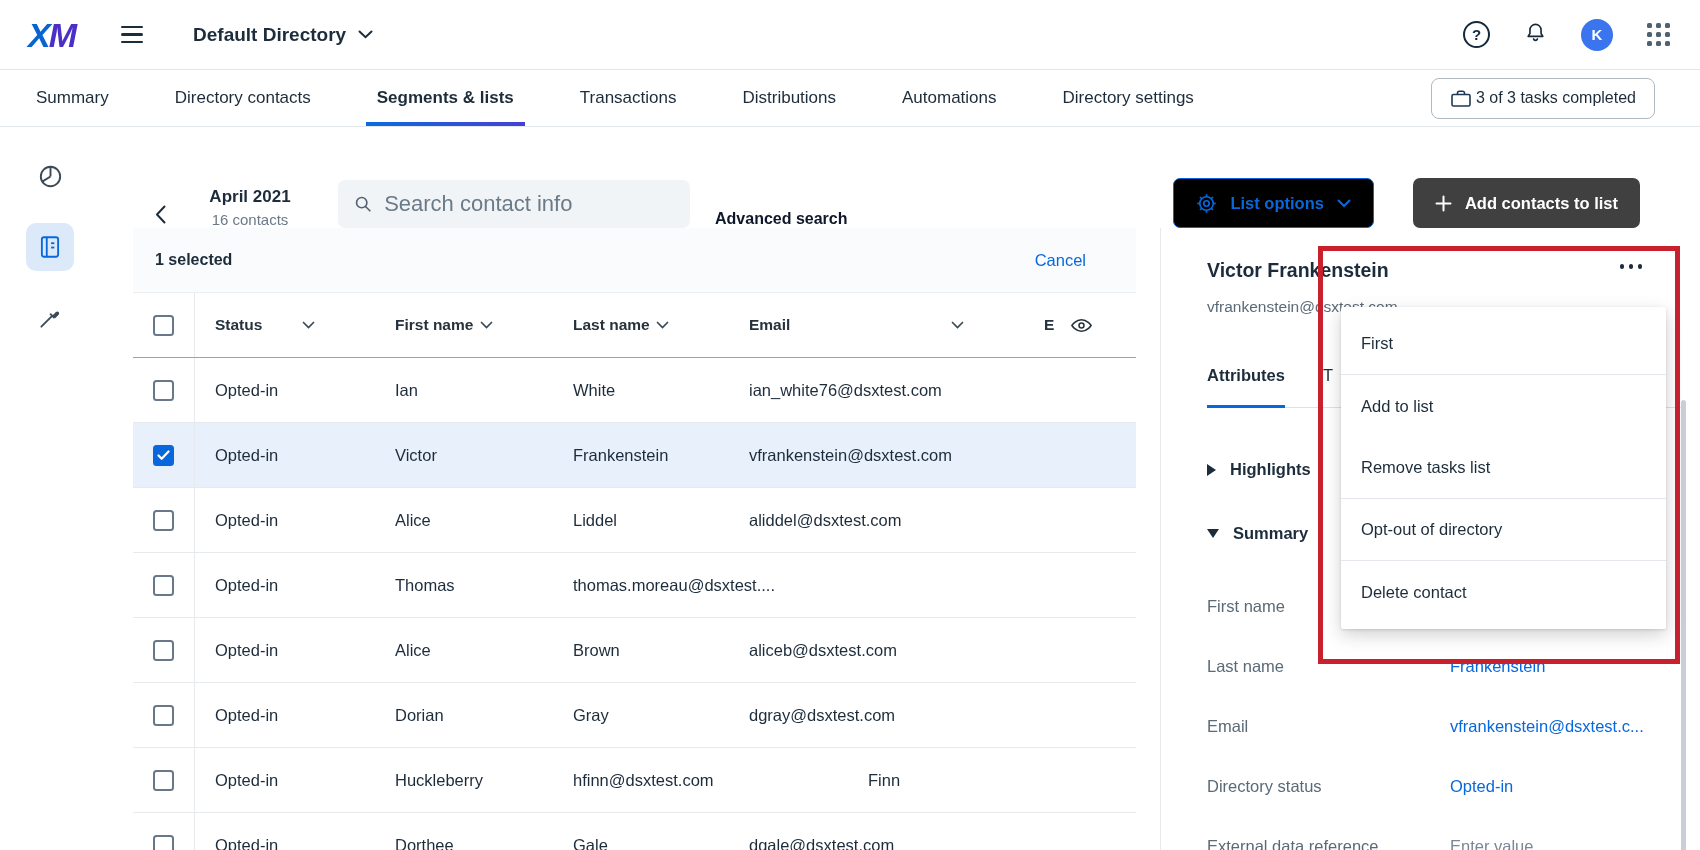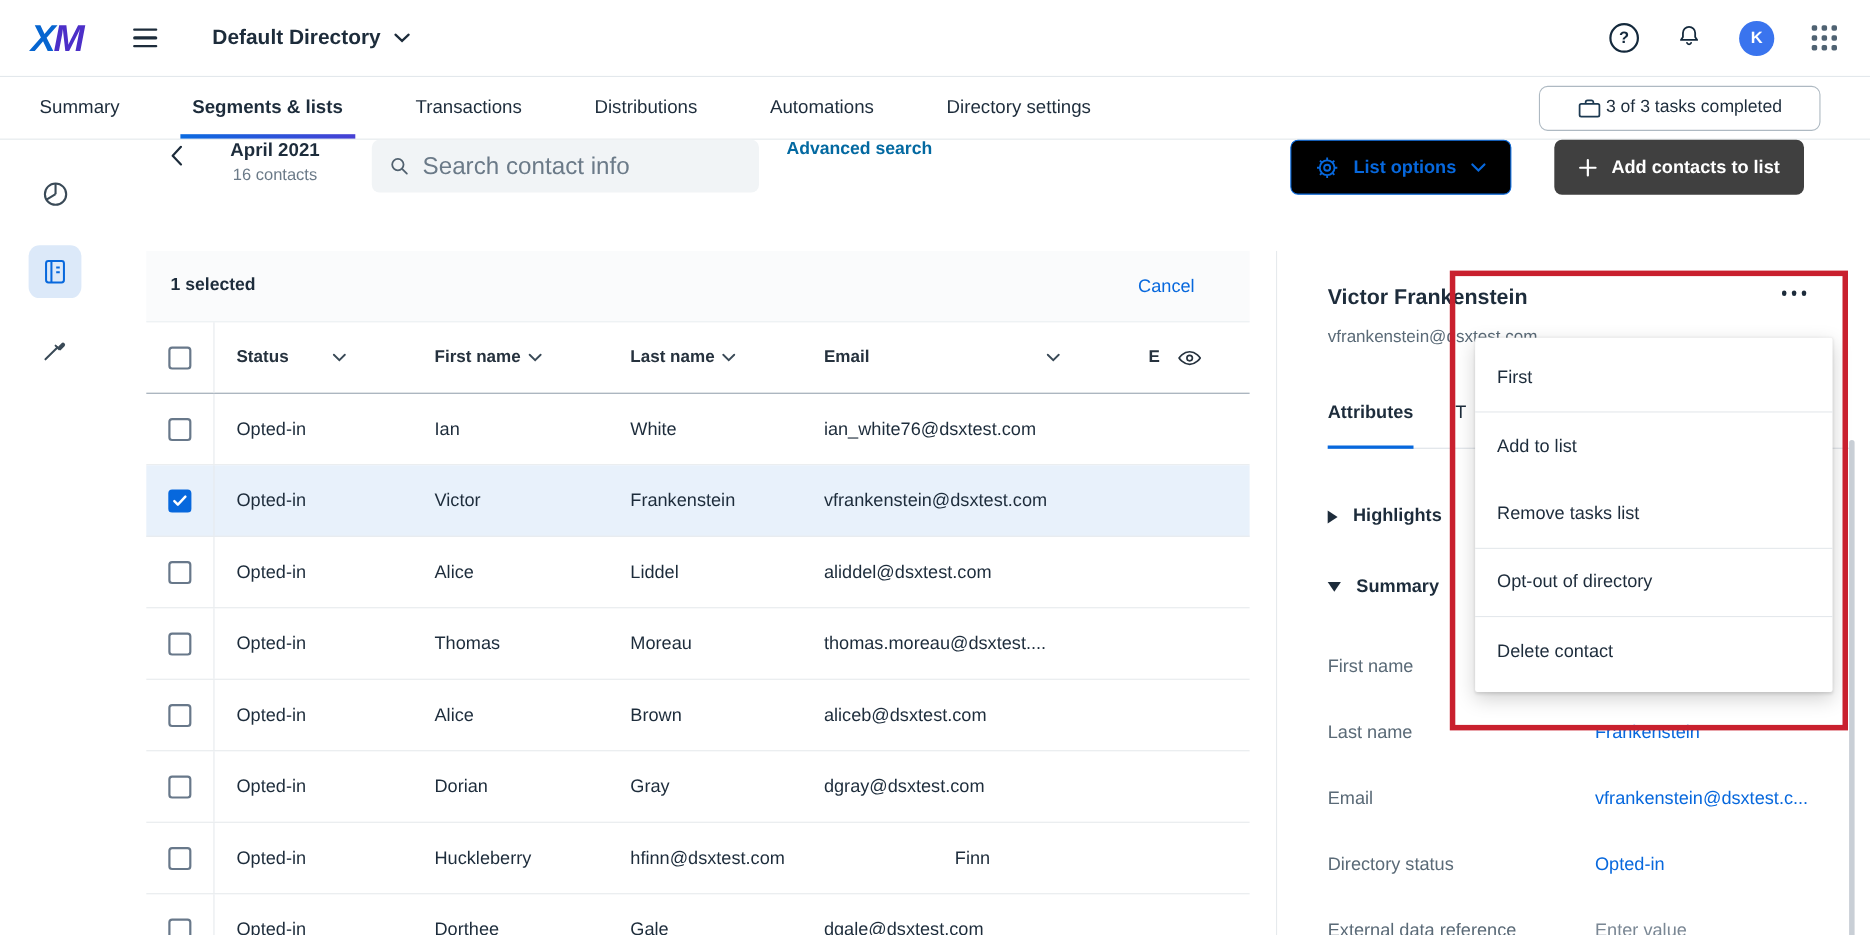--- a/index.html
+++ b/index.html
@@ -20,39 +20,39 @@
   .avatar { width:32px; height:32px; border-radius:50%; background:#3A74EE; color:#fff; font-size:15px; font-weight:700; display:grid; place-items:center; }
   .waffle { display:grid; grid-template-columns:repeat(3,5px); gap:4px; }
   .waffle span { width:5px; height:5px; border-radius:1.6px; background:#4F6272; }
 
   
   .tabbar { height:57px; display:flex; align-items:center; border-bottom:1px solid #E3E8EC; padding:0 45px 0 3px; }
   .tabs { display:flex; height:100%; }
   .tab { position:relative; padding:0 33px; font-size:17px; display:flex; align-items:center; color:#1D2C3B; }
   .tab.active { font-weight:700; }
   .tab.active::after { content:""; position:absolute; left:22px; right:22px; bottom:0; height:4px; background:linear-gradient(90deg,#0B6BE0,#4740D4); }
-  .tasks-btn { margin-left:auto; height:41px; padding:0 34px; border:1px solid #AEB9C2; border-radius:8px; background:#fff; display:flex; align-items:center; gap:4px; font-size:16px; }
+  .tasks-btn { margin-left:auto; height:41px; padding:0 18px; border:1px solid #AEB9C2; border-radius:8px; background:#fff; display:flex; align-items:center; gap:4px; font-size:16px; }
 
   
   .body-row { display:flex; height:723px; }
   .left-rail { width:100px; display:flex; flex-direction:column; align-items:center; padding-top:25px; gap:23px; }
   .rail-btn { width:48px; height:48px; border-radius:10px; display:grid; place-items:center; }
   .rail-btn.active { background:#DCE9F9; }
   .main-col { flex:1; display:flex; flex-direction:column; }
 
   
-  .toolbar { height:101px; display:flex; align-items:flex-start; padding-left:46px; padding-right:60px; }
+  .toolbar { height:101px; display:flex; align-items:flex-end; padding-left:46px; padding-right:60px; }
   .back-btn { width:28px; height:28px; display:grid; place-items:center; }
   .list-title { margin-left:26px; min-width:100px; text-align:center; }
   .list-title .name { font-size:17px; font-weight:700; }
   .list-title .count { font-size:15px; color:#6B7A88; margin-top:4px; }
   .search-box { margin-left:38px; width:352px; height:48px; background:#F1F4F6; border-radius:7px; display:flex; align-items:center; padding:0 16px; gap:12px; }
   .search-box input { border:none; background:none; outline:none; font-size:22px; color:#1D2C3B; width:100%; font-family:inherit; }
   .search-box input::placeholder { color:#6B7A88; }
-  .advanced-link { margin-left:25px; color:#0369a1; font-size:16px; font-weight:600; }
+  .advanced-link { margin-left:25px; color:#0f172a; font-size:16px; font-weight:600; }
   .list-options-btn { margin-left:auto; height:50px; padding:0 22px; border:1.4px solid #0768DD; border-radius:7px; color:#0768DD; font-size:16.5px; font-weight:600; display:flex; align-items:center; gap:13px; background:#000000; }
   .add-btn { margin-left:39px; height:50px; padding:0 22px; border-radius:7px; background:#404040; color:#fff; font-size:16.5px; font-weight:600; display:flex; align-items:center; gap:13px; }
 
   
   .content-row { flex:1; display:flex; overflow:hidden; }
   .table-card { margin-left:33px; width:1003px; flex:none; }
   .sel-bar { height:65px; background:#FAFBFC; display:flex; align-items:center; padding:0 50px 0 22px; border-bottom:1px solid #ECEFF2; }
   .sel-count { font-weight:700; font-size:16px; }
   .cancel-link { margin-left:auto; color:#0768DD; font-size:16.5px; }
   .thead { height:65px; display:flex; align-items:stretch; border-bottom:1px solid #98A5B1; font-weight:700; font-size:15.5px; color:#26323E; }
@@ -140,20 +140,21 @@
             <span></span>
             <span></span>
           </span>
       </button>
     </div>
   </header>
 
   <nav class="tabbar">
     <div class="tabs">
         <button class="tab">Summary</button>
+        <button class="tab">Directory contacts</button>
         <button class="tab active">Segments &amp; lists</button>
         <button class="tab">Transactions</button>
         <button class="tab">Distributions</button>
         <button class="tab">Automations</button>
         <button class="tab">Directory settings</button>
       </div>
     <button class="tasks-btn">
       <svg width="22" height="19" viewBox="0 0 22 19" fill="none" stroke="#1D3A52" stroke-width="1.6">
           <rect x="2" y="5.5" width="18" height="11.5" rx="1.5"></rect>
           <path d="M7.5 5.5V4a1.8 1.8 0 0 1 1.8-1.8h3.4A1.8 1.8 0 0 1 14.5 4v1.5"></path>
@@ -315,21 +316,20 @@
     <div class="cell email">aliddel@dsxtest.com</div>
   </div>
               <div class="trow">
     <div class="col-check">
       <span class="cb">
         
       </span>
     </div>
     <div class="cell status">Opted-in</div>
     <div class="cell first">Thomas</div>
-    <div class="cell last">Moreau</div>
     <div class="cell email">thomas.moreau@dsxtest....</div>
   </div>
               <div class="trow">
     <div class="col-check">
       <span class="cb">
         
       </span>
     </div>
     <div class="cell status">Opted-in</div>
     <div class="cell first">Alice</div>

